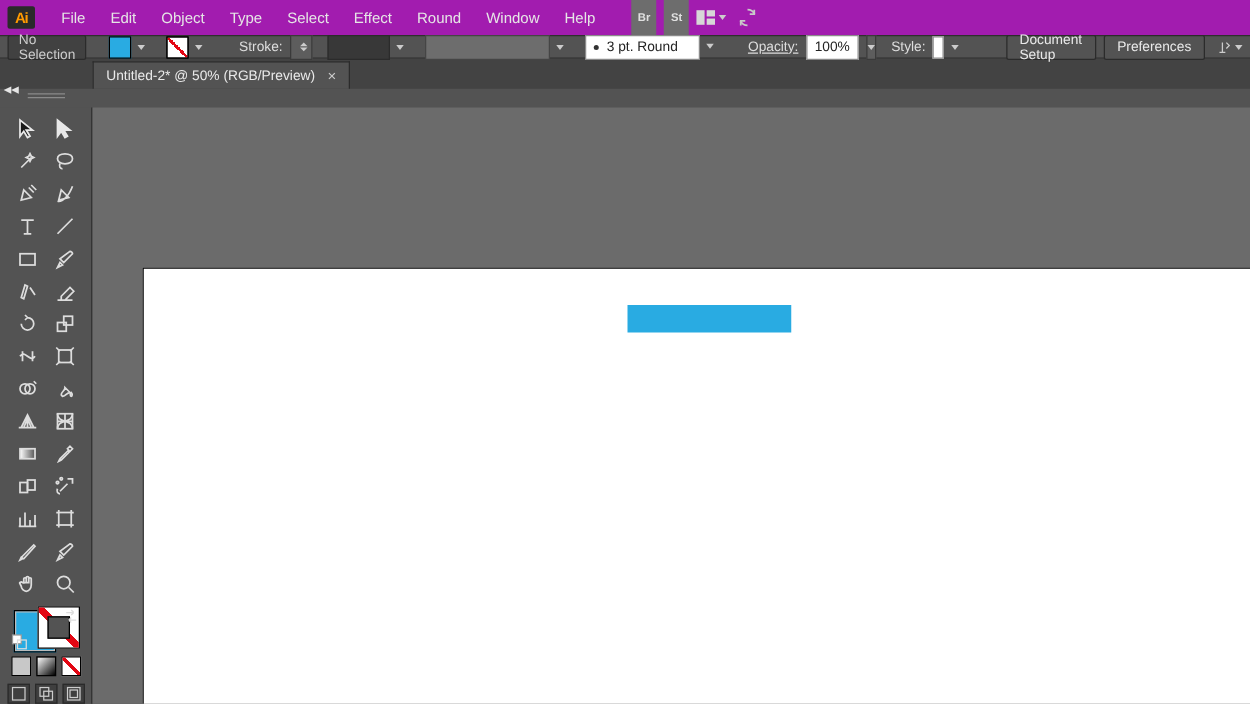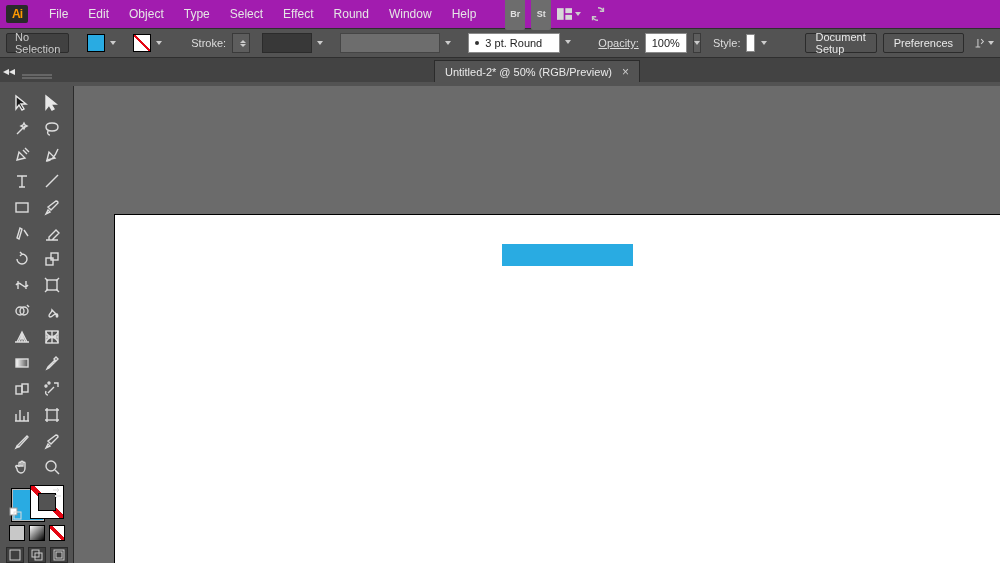--- a/index.html
+++ b/index.html
@@ -8,21 +8,21 @@
   .menubar { height: 28px; background: #a21caf; display: flex; align-items: center; padding: 0 6px; gap: 2px; }
   .app-logo { width: 22px; height: 18px; background: #2a2a2a; border-radius: 2px; display: flex; align-items: center; justify-content: center; color: #ff9a00; font-weight: 700; font-size: 12px; letter-spacing: -1px; margin-right: 10px; }
   .menu-item { padding: 4px 9px; color: #e6e6e6; cursor: default; }
   .menu-right { margin-left: 18px; display:flex; align-items:center; gap:6px; }
   .sq-btn { width: 20px; height: 32px; background: #6d6d6d; display:flex; align-items:center; justify-content:center; font-size:9px; font-weight:700; color:#e0e0e0; border-radius:2px;}
   .layout-btn { width:24px; height:18px; display:flex; align-items:center; justify-content:center;}
   .layout-btn svg { width:18px; height:14px; }
   .caret-down::after{content:"";border-left:3px solid transparent;border-right:3px solid transparent;border-top:4px solid #ccc;display:inline-block;margin-left:3px;vertical-align:middle;}
   .sync-btn { width:22px;height:22px;display:flex;align-items:center;justify-content:center;}
   
-  .controlbar { height: 30px; background: #535353; border-top: 1px solid #2f2f2f; border-bottom: 1px solid #2f2f2f; display:flex; align-items:center; padding: 0 6px; gap:6px; }
+  .controlbar { height: 19px; background: #535353; border-top: 1px solid #2f2f2f; border-bottom: 1px solid #2f2f2f; display:flex; align-items:center; padding: 0 6px; gap:6px; }
   .pill { height:20px; background:#414141; border:1px solid #2b2b2b; border-radius:2px; display:flex; align-items:center; padding:0 8px; font-size:11px; color:#ccc;}
   .swatch { width:18px; height:18px; border:1px solid #000;}
   .swatch.blue{ background:#29abe2;}
   .swatch.stroke{ background:#fff; position:relative;}
   .swatch.stroke::before{content:"";position:absolute;inset:3px;background:#fff;}
   .swatch.stroke::after{content:"";position:absolute;left:-1px;top:-1px;right:-1px;bottom:-1px;border:1px solid #000;background:linear-gradient(45deg,transparent 45%,#e30613 45%,#e30613 55%,transparent 55%);}
   .dd { width:16px;height:18px;display:flex;align-items:center;justify-content:center;}
   .dd::after{content:"";border-left:3px solid transparent;border-right:3px solid transparent;border-top:4px solid #ccc;}
   .label{font-size:11px;color:#ddd;}
   .stroke-weight{width:40px;height:20px;background:#5d5d5d;border:1px solid #3a3a3a;display:flex;align-items:center;justify-content:flex-end;padding-right:3px;}
@@ -32,21 +32,21 @@
   .arrows .dn{border-top:3px solid #ccc;}
   .brush-dd{width:50px;height:20px;background:#383838;border:1px solid #2b2b2b;}
   .long-field{width:100px;height:20px;background:#6d6d6d;border:1px solid #454545;}
   .vp-field{height:20px;background:#fff;color:#232323;border:1px solid #8a8a8a;display:flex;align-items:center;padding:0 6px;font-size:11px;}
   .opacity-field{width:48px;text-align:center;}
   .pct-field{width:70px;justify-content:flex-end;}
   .style-sw{width:18px;height:18px;background:#fff;border:1px solid #888;}
   .btn{height:20px;background:#535353;border:1px solid #2b2b2b;padding:0 10px;font-size:11px;color:#eaeaea;display:flex;align-items:center;border-radius:2px;}
   .panel-toggle{width:20px;height:18px;display:flex;align-items:center;justify-content:center;}
   
-  .tabstrip{height:24px;background:#434343;display:flex;align-items:flex-end;padding-left:74px;justify-content:center;}
+  .tabstrip{height:24px;background:#434343;display:flex;align-items:flex-end;padding-left:74px;}
   .tab{height:22px;background:#535353;display:flex;align-items:center;padding:0 10px;gap:10px;font-size:11px;color:#eaeaea;border-top:1px solid #2b2b2b;border-left:1px solid #2b2b2b;border-right:1px solid #2b2b2b;}
   .tab .x{font-size:12px;color:#ccc;}
   .panel-strap{position:absolute;left:4px;top:70px;width:66px;height:14px;display:flex;align-items:center;justify-content:center;}
   .panel-strap svg{width:30px;height:6px;}
   
   .workspace{position:absolute;left:0;top:86px;right:0;bottom:0;display:flex;}
   .toolscol{width:74px;background:#535353;border-right:1px solid #2b2b2b;display:flex;flex-direction:column;align-items:center;padding-top:4px;}
   .tool-row{display:flex;gap:0;}
   .tool{width:30px;height:26px;display:flex;align-items:center;justify-content:center;color:#ddd;}
   .tool svg{width:18px;height:18px;stroke:#ddd;fill:none;stroke-width:1.4;}

